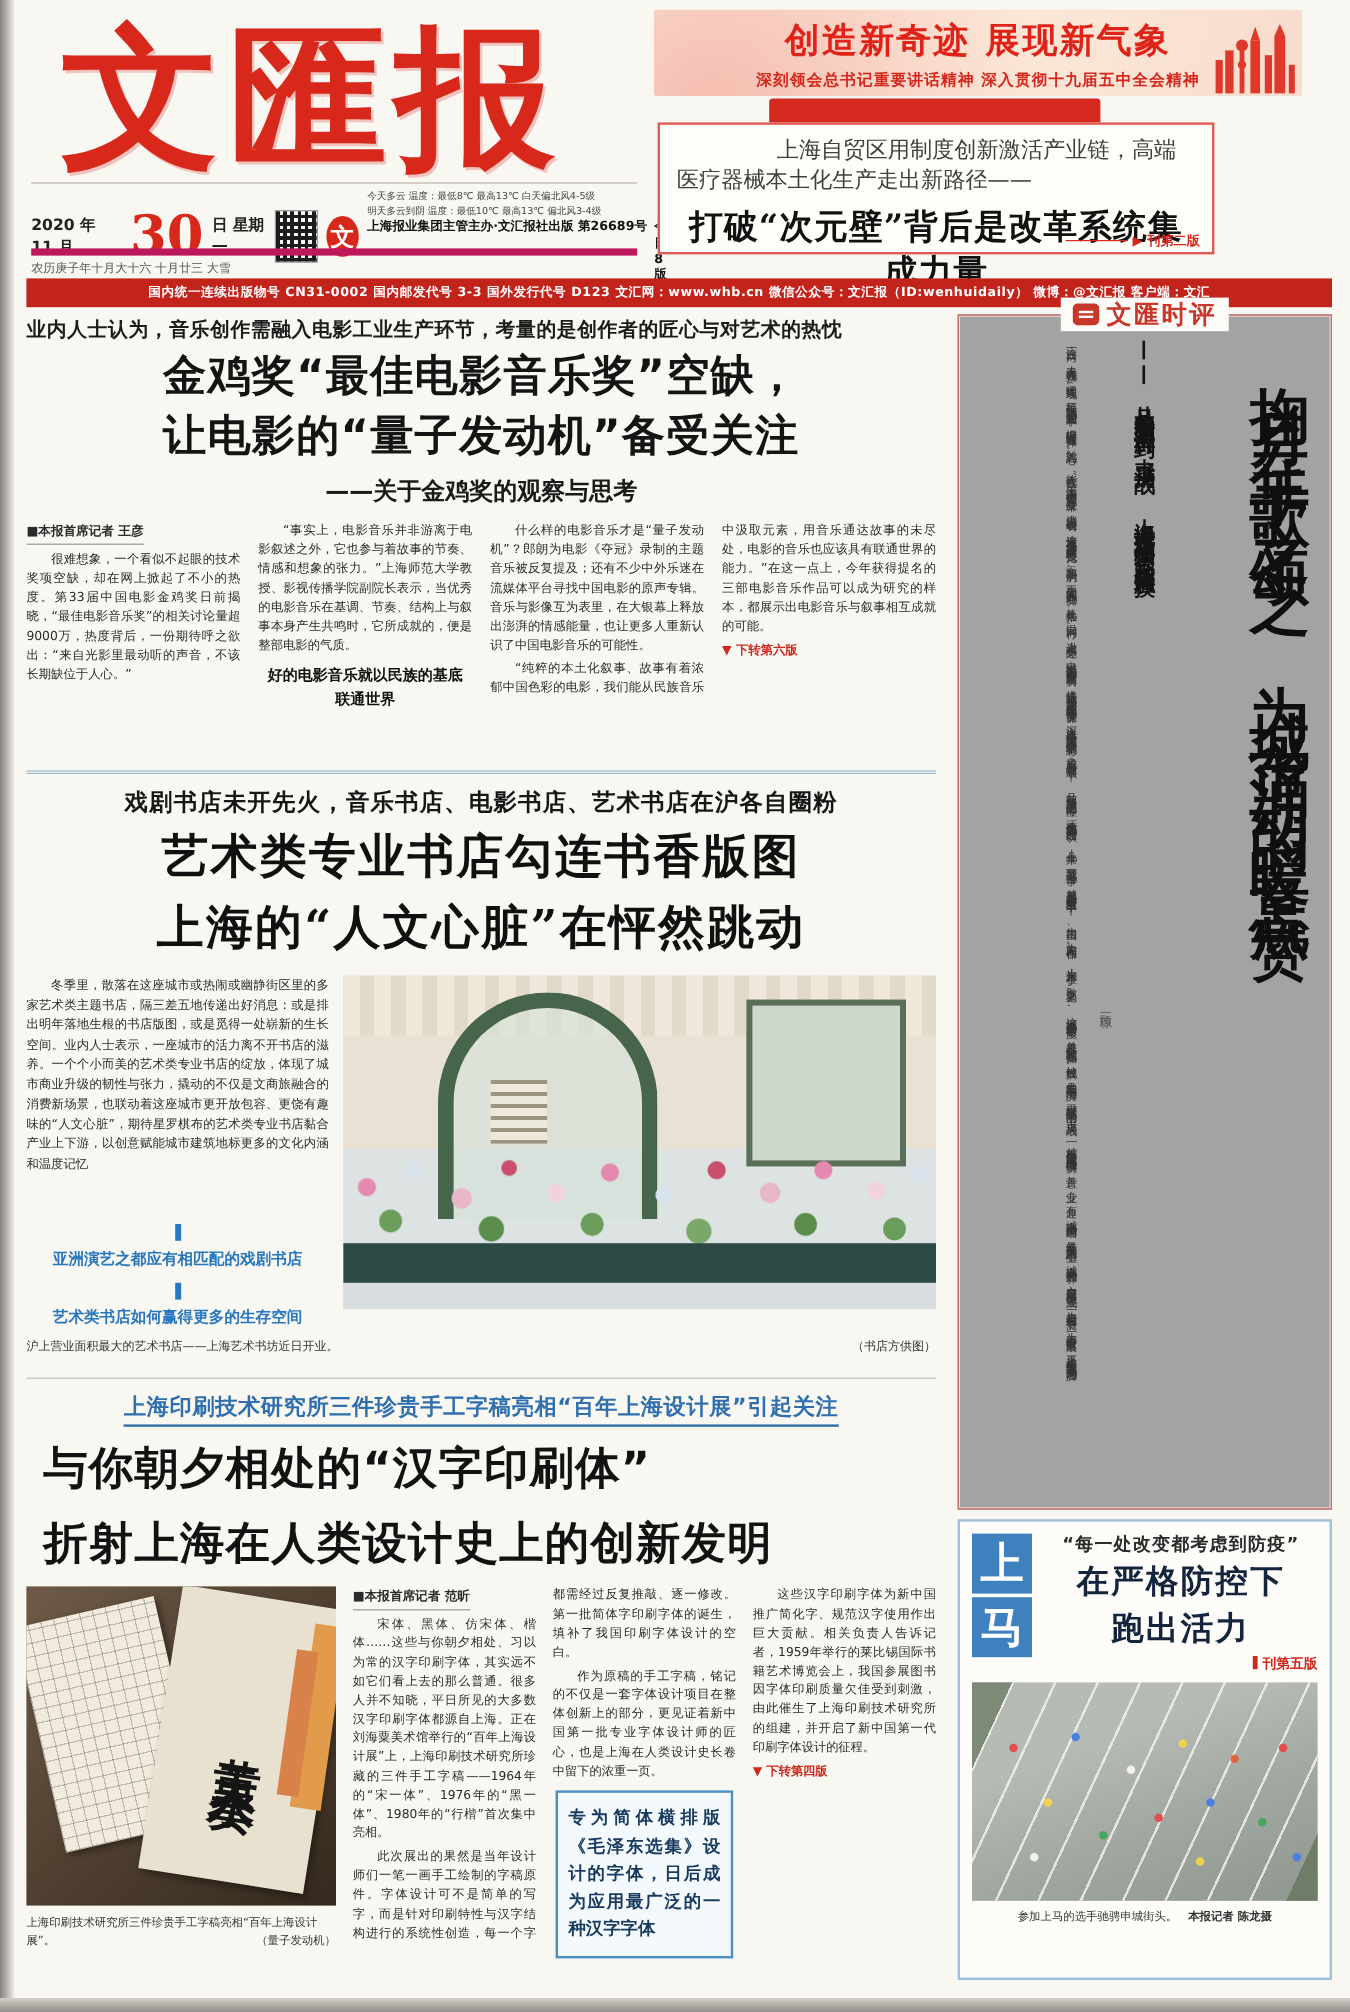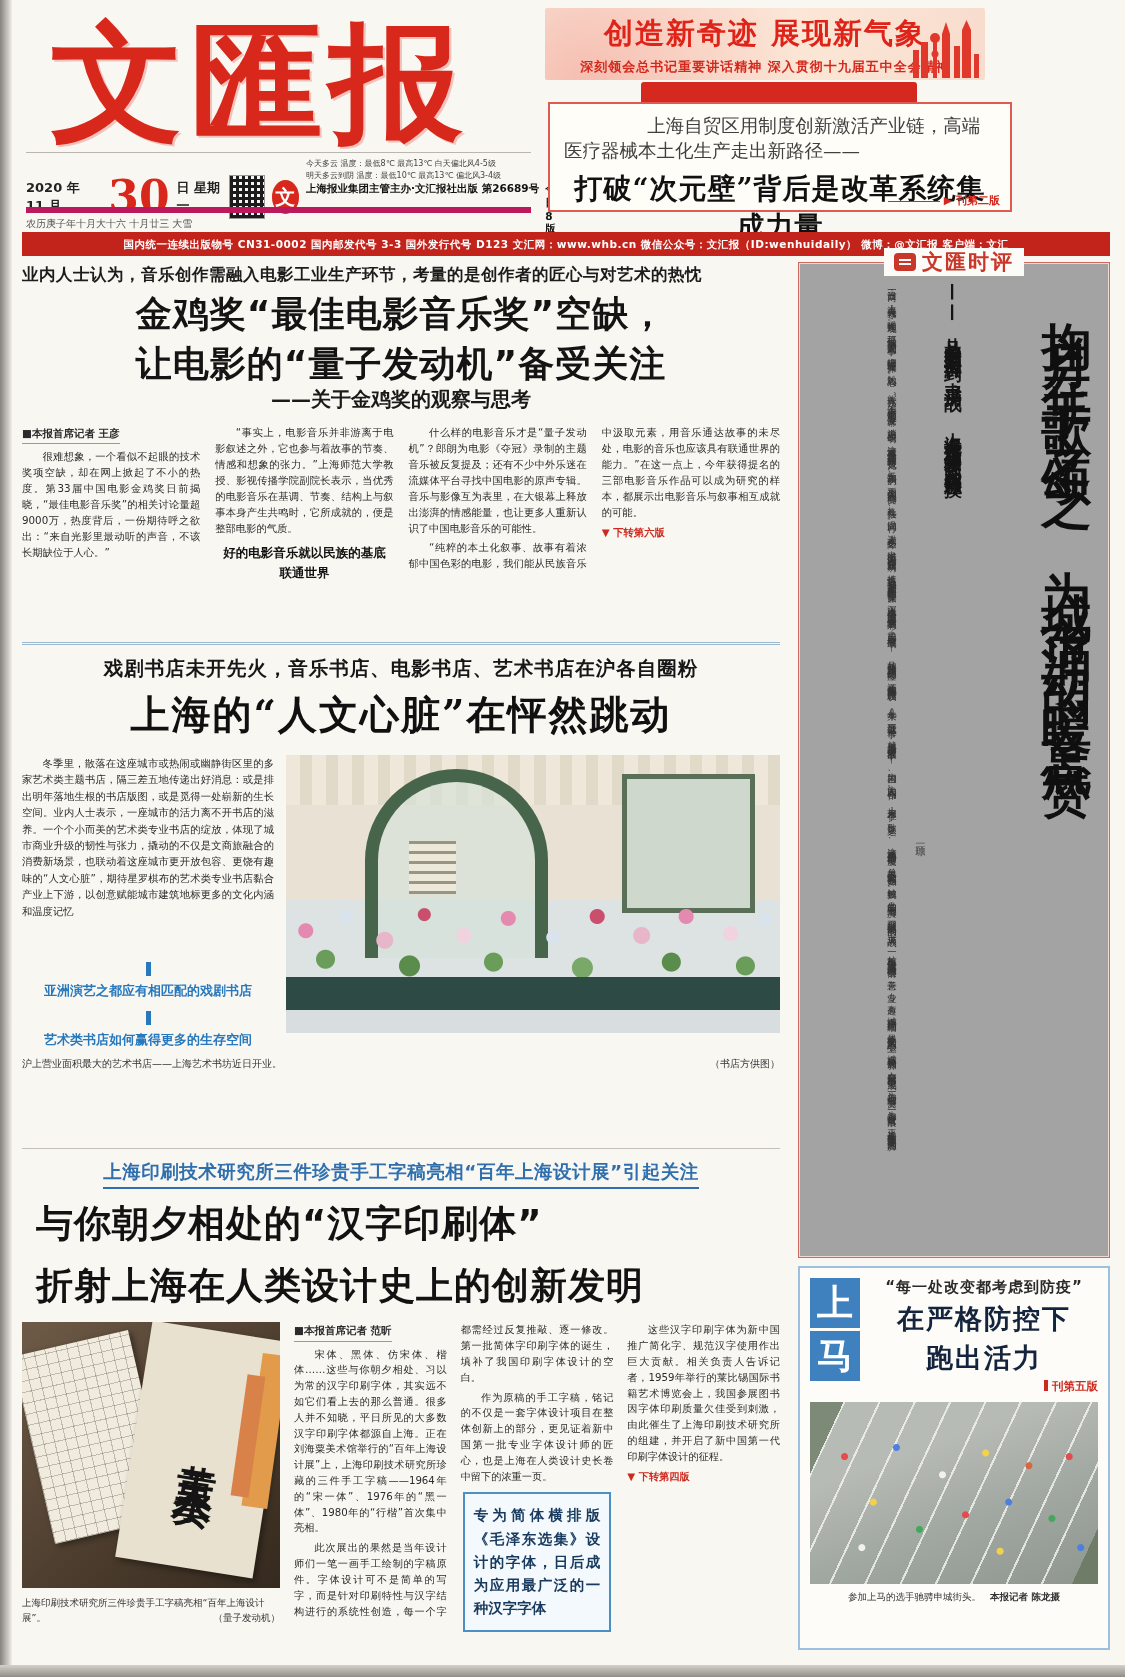--- a/index.html
+++ b/index.html
@@ -19,21 +19,21 @@
       repeating-linear-gradient(90deg,#1c1c1c 0 3px,#f5f5f5 3px 6px);}
   .logo{width:34px;height:34px;border-radius:50%;background:#d8271b;color:#fff;display:flex;align-items:center;justify-content:center;
       font-size:20px;font-weight:900;font-family:"DejaVu Serif",serif;}
   .head-right{display:flex;flex-direction:column;gap:1px;min-width:225px;}
   .weather{font-size:8px;color:#444;line-height:1.4;white-space:nowrap;overflow:hidden;}
   .pubrow{display:flex;gap:6px;align-items:baseline;}
   .publisher{font-size:10.5px;font-weight:bold;color:#111;white-space:nowrap;}
   .edition{font-size:10.5px;font-weight:bold;color:#111;}
   .lunar{position:absolute;left:26px;top:207px;width:505px;border-top:6px solid #be185d;padding-top:4px;font-size:10px;color:#555;}
   
-  .banner{position:absolute;left:545px;top:8px;width:440px;height:72px;background:
+  .banner{position:absolute;left:545px;top:8px;width:540px;height:72px;background:
       radial-gradient(circle at 8% 110%,rgba(226,60,40,.28),transparent 55%),
       linear-gradient(105deg,#fdf1e7,#fbe6d6 60%,#f8dccd);border-radius:2px;text-align:center;padding-top:6px;box-sizing:border-box;}
   .banner-title{font-size:29px;font-weight:900;color:#e02318;letter-spacing:2px;}
   .banner-sub{font-size:13px;font-weight:bold;color:#d4281c;margin-top:4px;letter-spacing:1px;}
   .skyline{position:absolute;right:4px;bottom:2px;}
   .badge{position:absolute;left:545px;top:82px;width:468px;text-align:center;}
   .badge-inner{display:inline-block;background:#d5281e;color:#fff3e0;font-size:14px;font-weight:bold;
       padding:20px 18px;border-radius:3px;letter-spacing:2px;}
   .topbox{position:absolute;left:548px;top:102px;width:464px;height:110px;border:2px solid #de5a52;background:#fffdf8;
       box-sizing:border-box;padding:10px 14px 4px;}
@@ -41,21 +41,21 @@
   .topbox-head{font-size:28px;font-weight:900;color:#111;text-align:center;margin-top:6px;letter-spacing:1px;}
   .topbox-jump{position:absolute;right:10px;bottom:2px;color:#d5281e;font-size:11px;font-weight:bold;}
   .topbox-jump::before{content:"";display:inline-block;width:52px;border-top:1px solid #d5281e;vertical-align:middle;margin-right:4px;}
   
   .infobar{position:absolute;left:22px;top:232px;width:1088px;height:24px;background:#c2241c;color:#fff;
       font-size:10.5px;font-weight:bold;text-align:center;line-height:24px;letter-spacing:.5px;overflow:hidden;}
   
   .lead{position:absolute;left:22px;top:264px;width:758px;}
   .lead-kicker{font-size:16.5px;font-weight:bold;color:#1c1c1c;letter-spacing:.5px;}
   .lead-h{font-size:36px;font-weight:900;color:#141414;text-align:center;line-height:1.22;letter-spacing:1px;margin-top:6px;}
-  .lead-dek{font-size:20px;font-weight:900;color:#1a1a1a;text-align:center;}
+  .lead-dek{font-size:20px;font-weight:900;color:#1a1a1a;text-align:center;margin-top:10px;}
   .lead-body{margin-top:12px;height:178px;column-count:4;column-gap:15px;font-size:10.3px;line-height:1.55;
       color:#2b2b2b;text-align:justify;overflow:hidden;}
   .byline{font-weight:bold;border-bottom:1px solid #9a9a9a;display:inline-block;padding-bottom:2px;margin-bottom:5px;font-size:10.5px;}
   .para{text-indent:2em;margin:0 0 4px;}
   .crosshead{font-weight:900;text-align:center;font-size:12.5px;margin:7px 6px;text-indent:0;color:#111;}
   .jump-red{color:#cc2a1e;font-weight:bold;}
   
   .comm{position:absolute;left:798px;top:262px;width:312px;height:996px;border:1px solid #cf6a60;box-shadow:0 0 0 1px #f3d9d4 inset;
       background:#a3a3a3;box-sizing:border-box;}
   .comm-badge{position:absolute;top:-15px;left:50%;transform:translateX(-50%);background:#fdfbf7;padding:0 10px;
@@ -241,20 +241,21 @@
     <div class="comm-inner">
       <div class="comm-body">连日一两，上海天气转寒，暖闻迭现。扎根城市一隅可爱的人和事，细碎温暖而具体，触达人心。“能人竞技”王海滨上周打动了人心厚度一幕，消息再次证明，这座城市不仅储存着硬核的科技范儿，无数相识的、不相识的人彼此点赞、礼尚往来、温润同行。进入初冬之际，申城街头的人民音乐家吕其明，携快板上动员来参加艺术党课的青年们讲党课，深入浅出又滚烫的文艺课引来满堂喝彩，成为新版《红旗颂——吕其明音乐课》的生动呼应。还有他掷地有声的建议：“几十年来，我就做了一件事，就是用音乐讲好中国故事——为祖国、为人民而创作。”掬水月在手，歌之颂之……这座城市的柔软与硬度，总是于不经意间被感知、被触摸。由吕其明到王海滨，再到社区里热闹的“土豆消灭战”，一桩桩小事连缀成上海的城市表情：善意、专业、有趣。城市治理的精细，最终要落到人的心坎上；城市精神的涵养，亦在日用而不觉中完成。为每一处细节点赞，为每一分暖意留痕，正是这个初冬申城最动人的注脚。</div>
       <div class="comm-author">顾一琼</div>
       <div class="comm-dek">——从吕其明到王海滨再到“土豆消灭战”，上海城市精神品格于不觉间被感知触摸</div>
       <div class="comm-head">掬月在手歌之颂之，为城市涌动的暖意点赞</div>
     </div>
   </div>
 
   <div class="books">
     <div class="books-kicker">戏剧书店未开先火，音乐书店、电影书店、艺术书店在沪各自圈粉</div>
+    <div class="books-h">艺术类专业书店勾连书香版图</div>
     <div class="books-h">上海的“人文心脏”在怦然跳动</div>
     <div class="books-row">
       <div class="books-left">
         <div class="books-text">冬季里，散落在这座城市或热闹或幽静街区里的多家艺术类主题书店，隔三差五地传递出好消息：或是排出明年落地生根的书店版图，或是觅得一处崭新的生长空间。业内人士表示，一座城市的活力离不开书店的滋养。一个个小而美的艺术类专业书店的绽放，体现了城市商业升级的韧性与张力，撬动的不仅是文商旅融合的消费新场景，也联动着这座城市更开放包容、更饶有趣味的“人文心脏”，期待星罗棋布的艺术类专业书店黏合产业上下游，以创意赋能城市建筑地标更多的文化内涵和温度记忆</div>
         <div class="bullet">
           <span class="bullet-bar"></span>
           <span>亚洲演艺之都应有相匹配的戏剧书店</span>
         </div>
         <div class="bullet">
           <span class="bullet-bar"></span>

